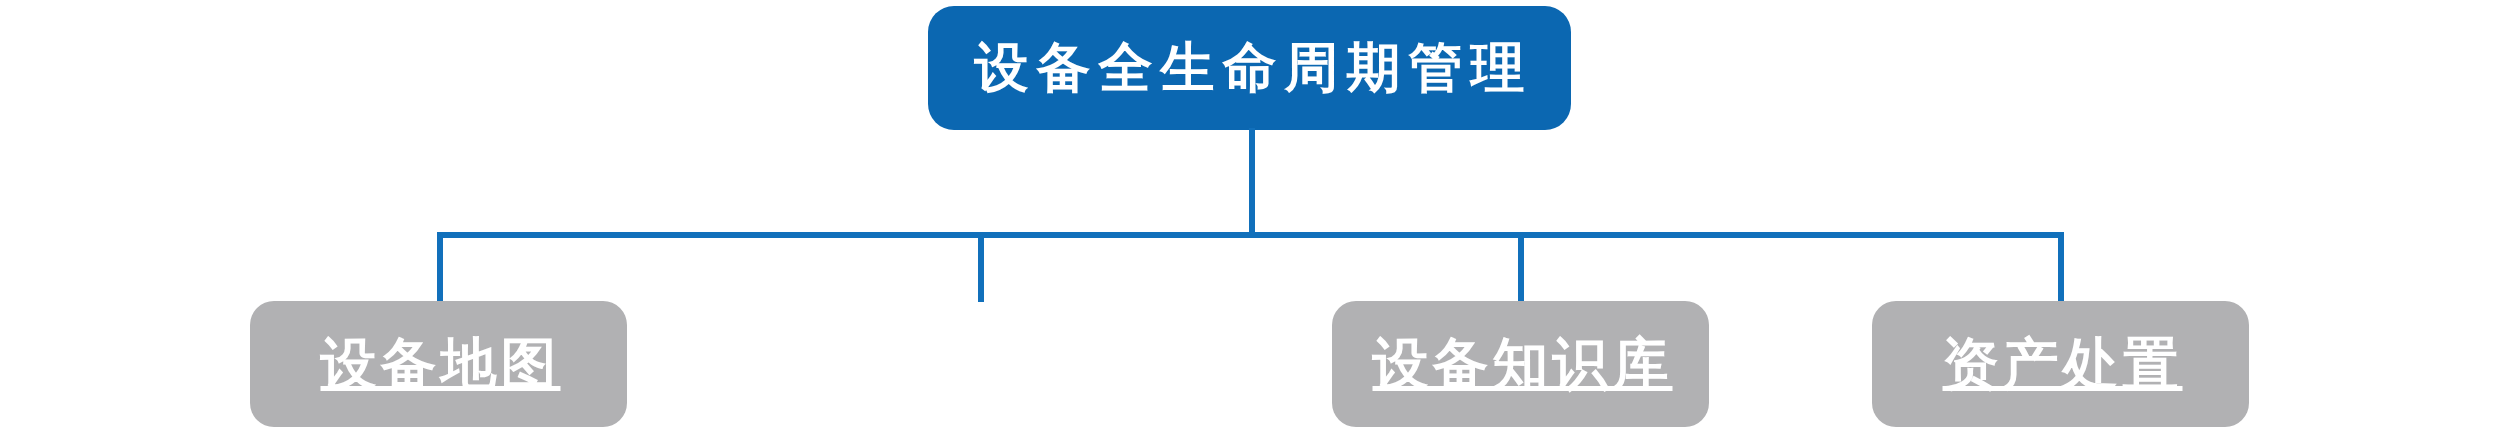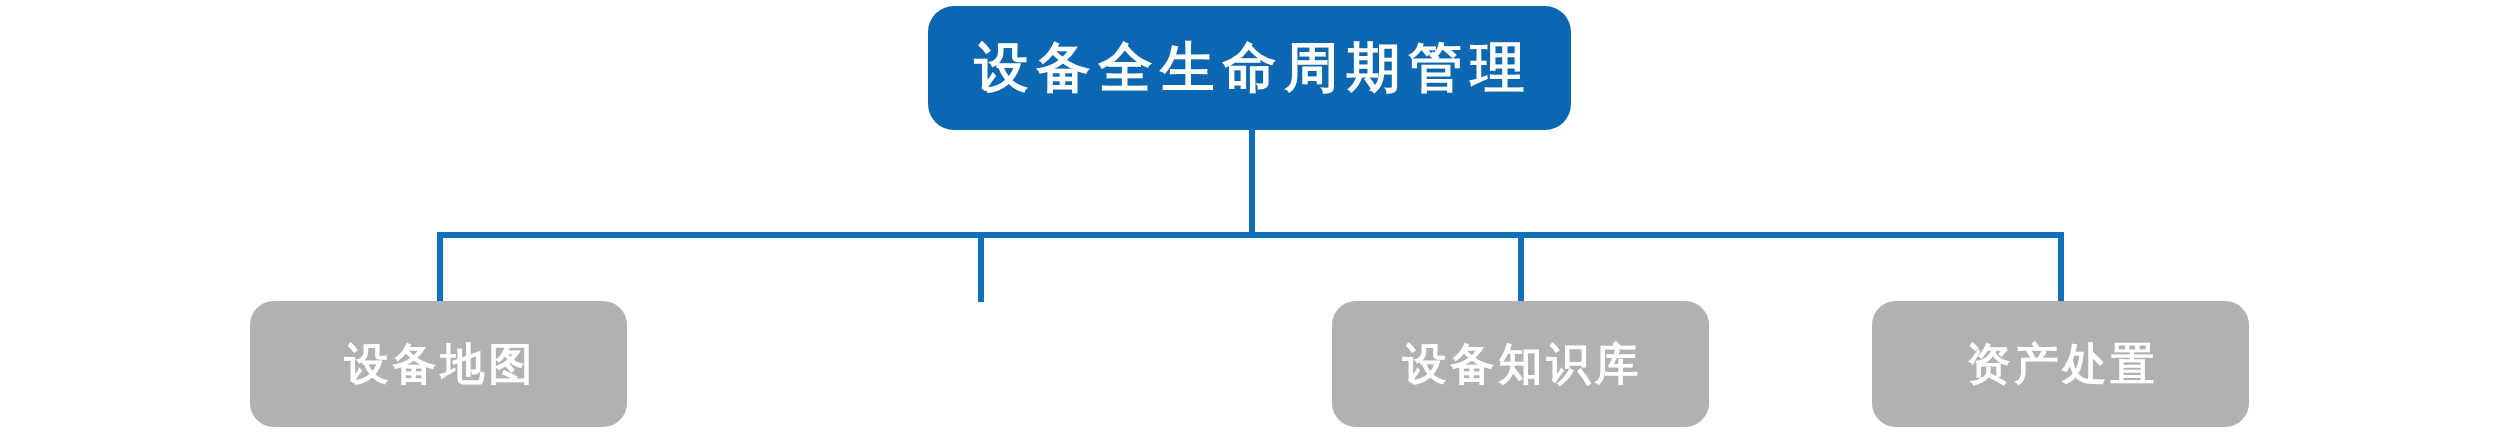--- a/index.html
+++ b/index.html
@@ -65,26 +65,27 @@
     display: flex;
     align-items: center;
     justify-content: center;
   }
   .child-1 { left: 250px; }
   .child-2 { left: 792px; }
   .child-3 { left: 1332px; }
   .child-4 { left: 1872px; }
   .child-node .label {
     color: var(--text);
-    font-size: 44px;
+    font-size: 56px;
     font-weight: 600;
     letter-spacing: 4px;
     text-indent: 4px;
     white-space: nowrap;
     line-height: 1;
+    text-decoration: underline;
   }
 </style>
 </head>
 <body>
 
 <div class="canvas">
 
   <div class="root-node">
     <span class="label">设备全生命周期管理</span>
   </div>

